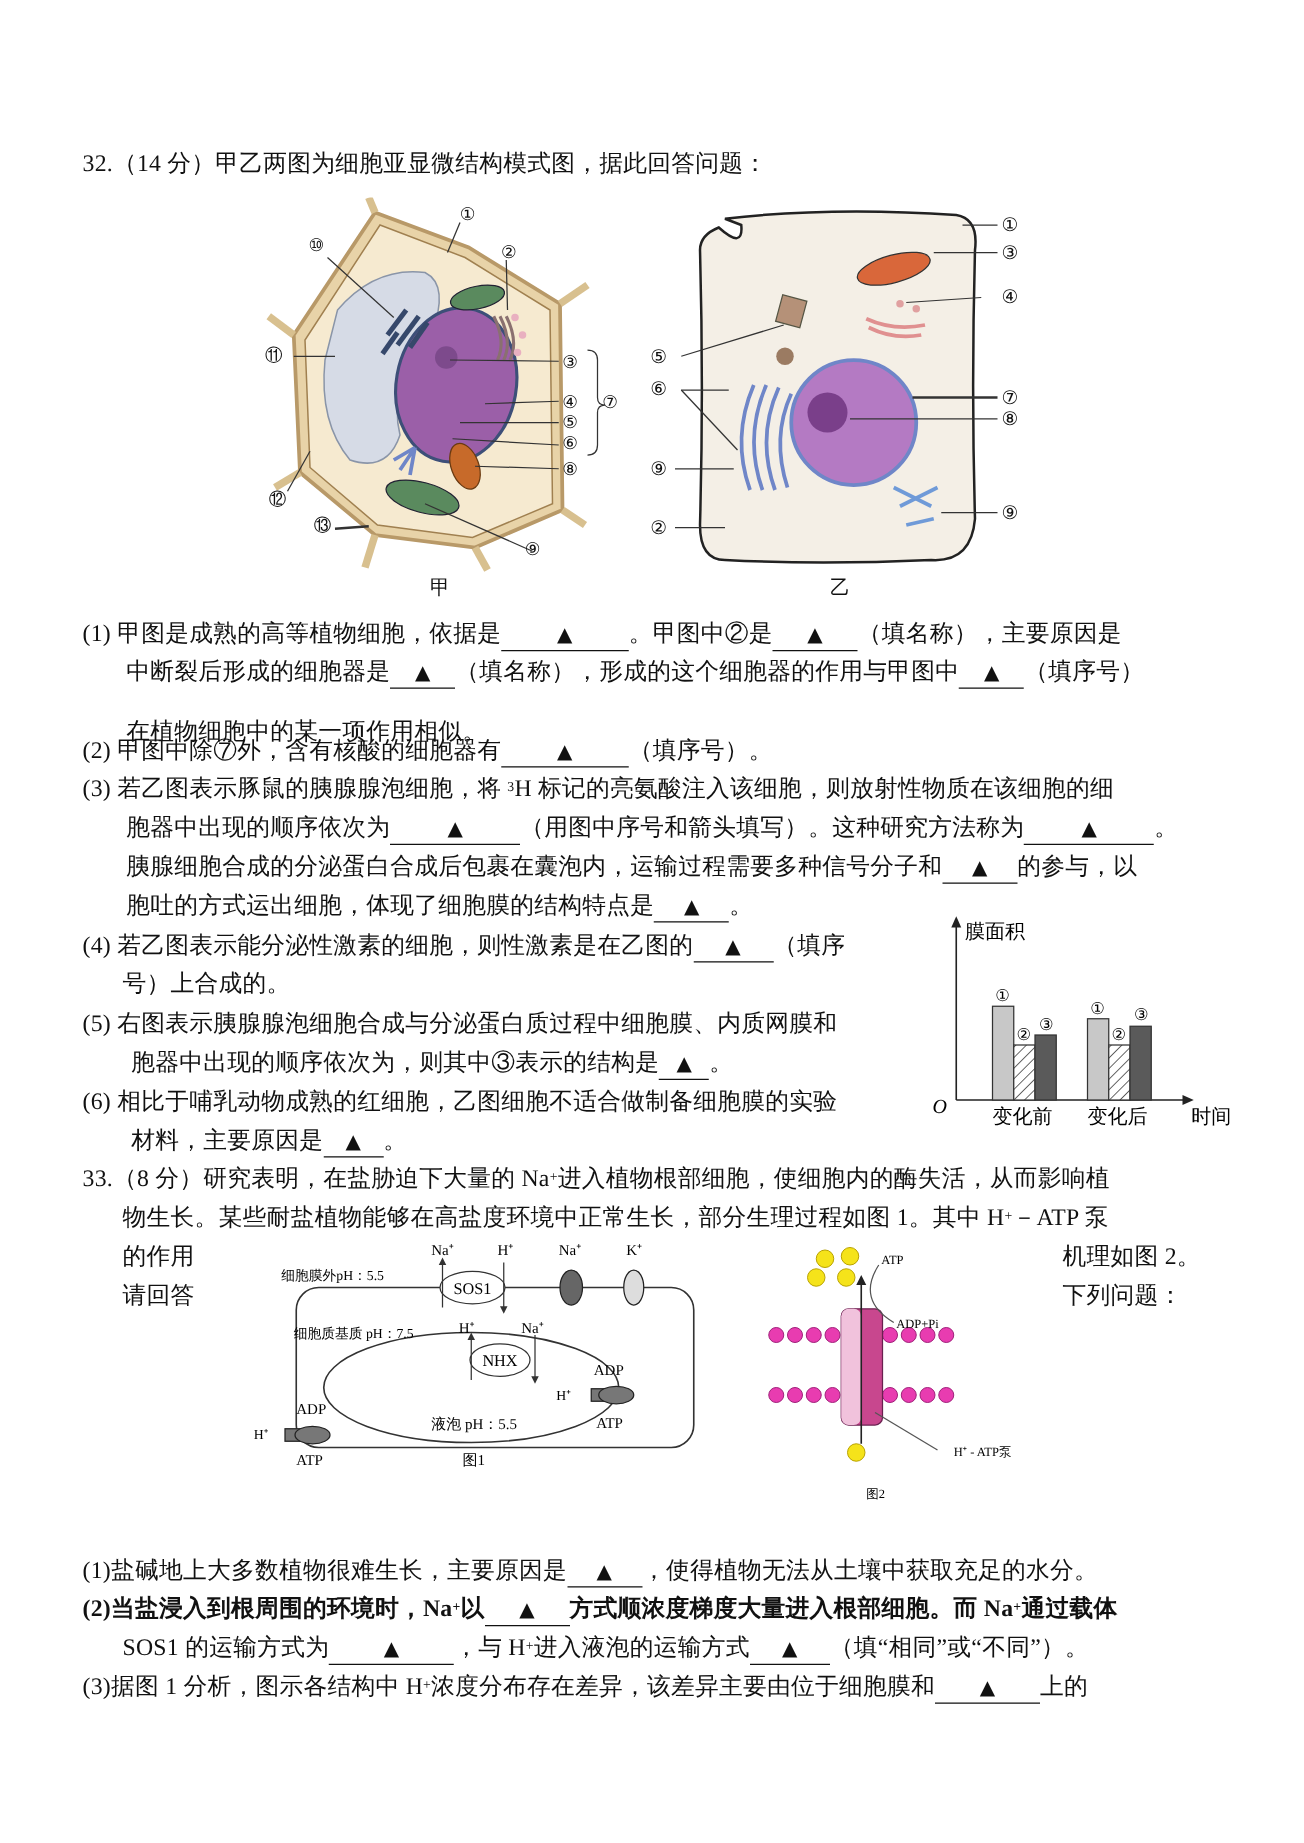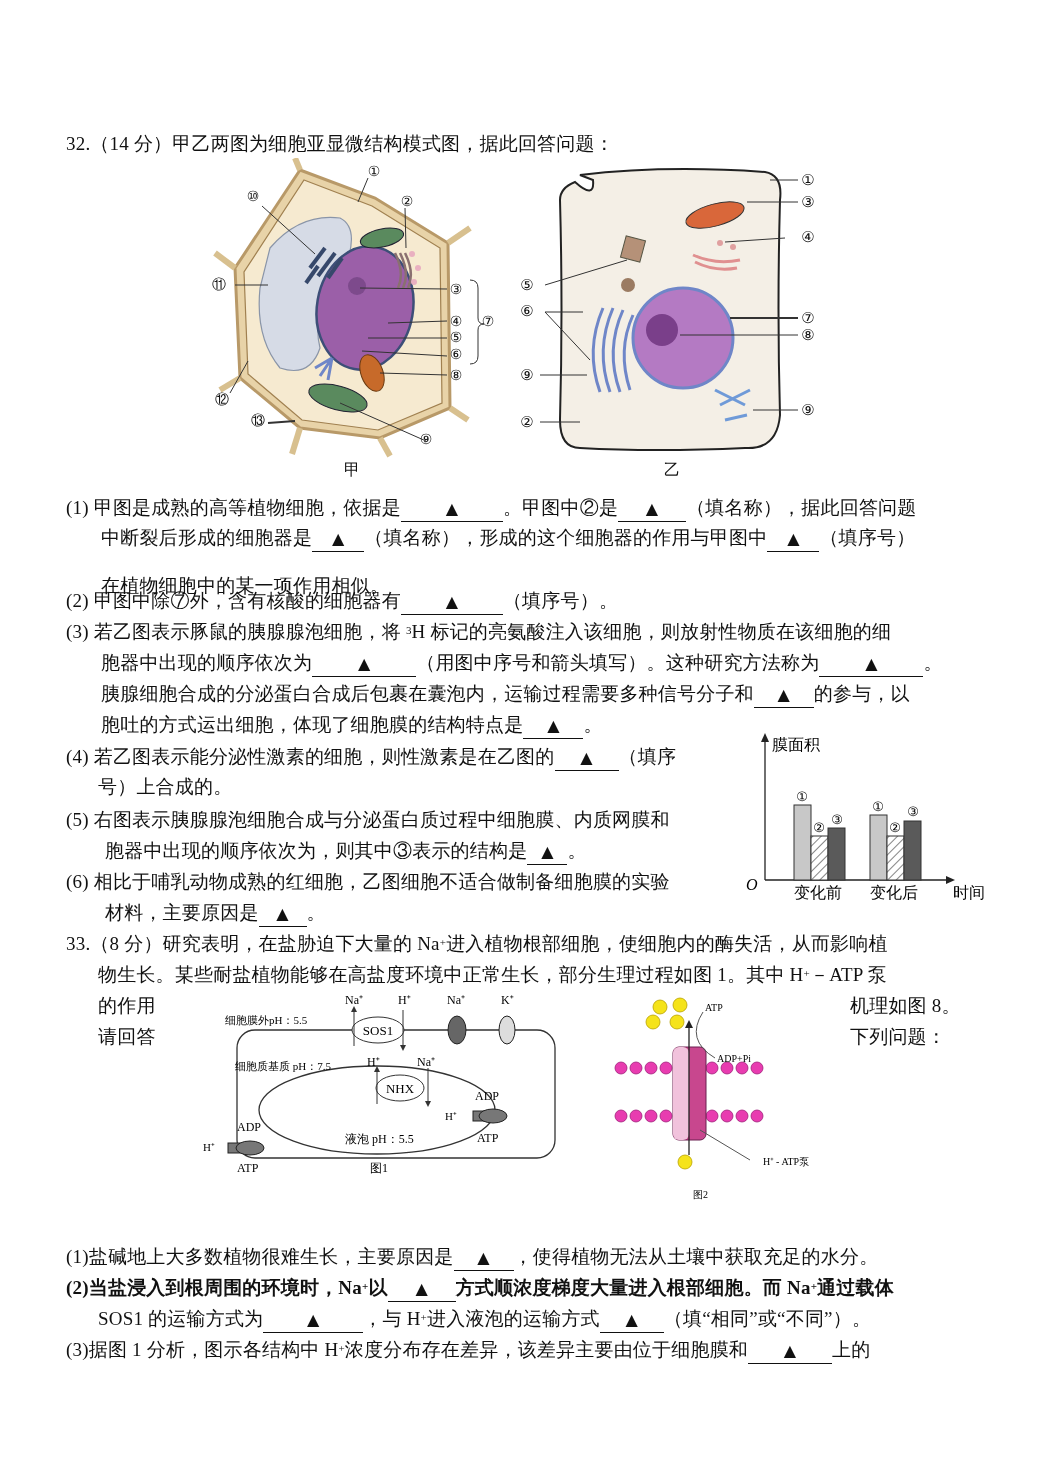--- a/index.html
+++ b/index.html
@@ -12,21 +12,21 @@
   .blank { display: inline-block; border-bottom: 1.3px solid #111; text-align: center; line-height: 24px; }
   .tri { font-family: "DejaVu Sans", sans-serif; font-size: 16px; }
   sup { font-size: 11px; vertical-align: top; position: relative; top: -2px; }
   .fig { position: absolute; }
   .figlabel { position: absolute; font-family: "DejaVu Sans", sans-serif; font-size: 16px; }
   svg text { font-family: "Liberation Serif", serif; }
 </style>
 </head>
 <body>
 
-<div class="line" style="left:66px;top:130px;">32.（14 分）甲乙两图为细胞亚显微结构模式图，据此回答问题：</div>
+<div class="line" style="left:66px;top:118px;">32.（14 分）甲乙两图为细胞亚显微结构模式图，据此回答问题：</div>
 
 <div class="fig" style="left:200px;top:158px;width:300px;height:300px;">
   <svg width="300" height="300" viewBox="0 0 300 300">
 
     <polygon points="100,12 175,40 248,85 250,250 180,280 100,270 40,220 35,110" fill="#e8d3a8" stroke="#b89968" stroke-width="3"></polygon>
     <line x1="100" y1="12" x2="95" y2="0" stroke="#d8c08f" stroke-width="6"></line>
     <line x1="248" y1="85" x2="270" y2="70" stroke="#d8c08f" stroke-width="6"></line>
     <line x1="35" y1="110" x2="15" y2="95" stroke="#d8c08f" stroke-width="6"></line>
     <line x1="40" y1="220" x2="20" y2="232" stroke="#d8c08f" stroke-width="6"></line>
     <line x1="250" y1="250" x2="268" y2="262" stroke="#d8c08f" stroke-width="6"></line>
@@ -154,21 +154,21 @@
       <text x="12" y="220">⑨</text>
       <text x="12" y="267">②</text>
       <text x="293" y="255">⑨</text>
     </g>
   </svg>
 </div>
 <div class="figlabel" style="left:664px;top:460px;">乙</div>
 
 <div class="line" style="left:66px;top:494px;">
   <span>(1)</span>
-  <span>甲图是成熟的高等植物细胞，依据是</span><span class="blank" style="width:102px;"><span class="tri">▲</span></span><span>。甲图中②是</span><span class="blank" style="width:68px;"><span class="tri">▲</span></span><span>（填名称），据此回答问题</span>
+  <span>甲图是成熟的高等植物细胞，依据是</span><span class="blank" style="width:102px;"><span class="tri">▲</span></span><span>。甲图中②是</span><span class="blank" style="width:68px;"><span class="tri">▲</span></span><span>（填名称），主要原因是</span>
 </div>
 <div class="line" style="left:101px;top:524px;">
   <span>中断裂后形成的细胞器是</span><span class="blank" style="width:52px;"><span class="tri">▲</span></span><span>（填名称），形成的这个细胞器的作用与甲图中</span><span class="blank" style="width:52px;"><span class="tri">▲</span></span><span>（填序号）</span>
 </div>
 <div class="line" style="left:101px;top:555px;margin-top:17px;">在植物细胞中的某一项作用相似。</div>
 
 <div class="line" style="left:66px;top:587px;">
   <span>(2)</span>
   <span>甲图中除⑦外，含有核酸的细胞器有</span><span class="blank" style="width:102px;"><span class="tri">▲</span></span><span>（填序号）。</span>
 </div>
@@ -184,21 +184,21 @@
   <span>胰腺细胞合成的分泌蛋白合成后包裹在囊泡内，运输过程需要多种信号分子和</span><span class="blank" style="width:60px;"><span class="tri">▲</span></span><span>的参与，以</span>
 </div>
 <div class="line" style="left:101px;top:711px;">
   <span>胞吐的方式运出细胞，体现了细胞膜的结构特点是</span><span class="blank" style="width:60px;"><span class="tri">▲</span></span><span>。</span>
 </div>
 
 <div class="line" style="left:66px;top:743px;">
   <span>(4)</span>
   <span>若乙图表示能分泌性激素的细胞，则性激素是在乙图的</span><span class="blank" style="width:64px;"><span class="tri">▲</span></span><span>（填序</span>
 </div>
-<div class="line" style="left:98px;top:774px;font-family:Liberation Mono, monospace;">号）上合成的。</div>
+<div class="line" style="left:98px;top:774px;">号）上合成的。</div>
 
 <div class="line" style="left:66px;top:806px;">
   <span>(5)</span>
   <span>右图表示胰腺腺泡细胞合成与分泌蛋白质过程中细胞膜、内质网膜和</span>
 </div>
 <div class="line" style="left:105px;top:837px;">
   <span>胞器中出现的顺序依次为，则其中③表示的结构是</span><span class="blank" style="width:40px;"><span class="tri">▲</span></span><span>。</span>
 </div>
 
 <div class="line" style="left:66px;top:868px;">
@@ -244,21 +244,21 @@
 </div>
 
 <div class="line" style="left:66px;top:930px;">
   <span>33.（8 分）研究表明，在盐胁迫下大量的 Na</span><sup>+</sup><span>进入植物根部细胞，使细胞内的酶失活，从而影响植</span>
 </div>
 <div class="line" style="left:98px;top:961px;">
   <span>物生长。某些耐盐植物能够在高盐度环境中正常生长，部分生理过程如图 1。其中 H</span><sup>+</sup><span>－ATP 泵</span>
 </div>
 <div class="line" style="left:98px;top:992px;">的作用</div>
 <div class="line" style="left:98px;top:1023px;">请回答</div>
-<div class="line" style="left:850px;top:992px;">机理如图 8。</div>
+<div class="line" style="left:850px;top:992px;">机理如图 2。</div>
 <div class="line" style="left:850px;top:1023px;">下列问题：</div>
 
 <div class="fig" style="left:195px;top:988px;width:380px;height:190px;">
   <svg width="380" height="190" viewBox="0 0 380 190">
     <rect x="42" y="42" width="318" height="128" rx="18" fill="none" stroke="#333" stroke-width="1.3"></rect>
     <ellipse cx="182" cy="122" rx="118" ry="44" fill="#fff" stroke="#333" stroke-width="1.3"></ellipse>
 
     <ellipse cx="183" cy="42" rx="26" ry="13" fill="#fff" stroke="#333"></ellipse>
     <text x="183" y="47" font-size="13" text-anchor="middle">SOS1</text>
     <line x1="159" y1="58" x2="159" y2="22" stroke="#333"></line>

